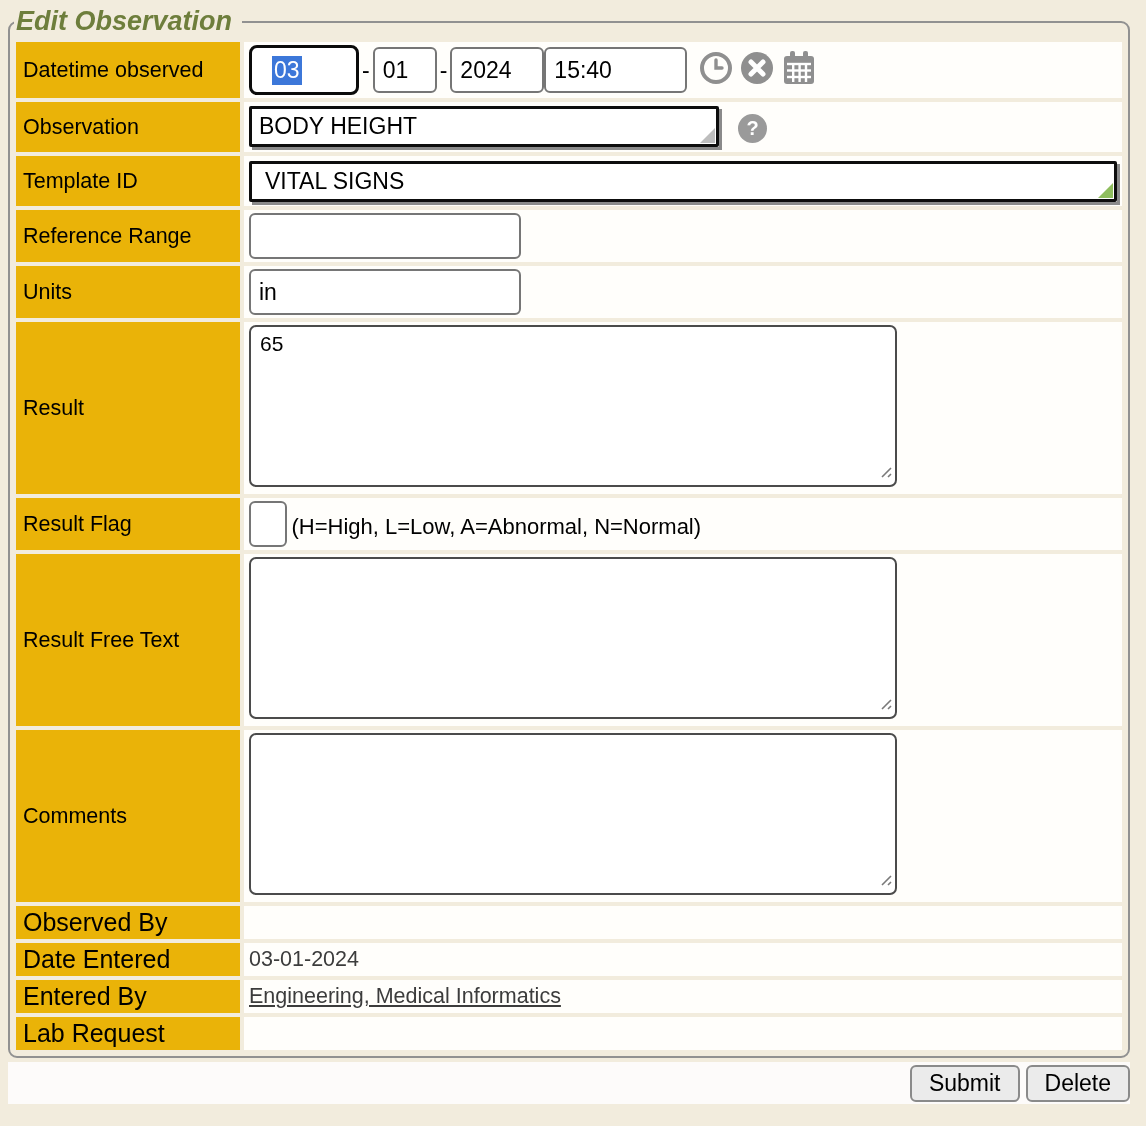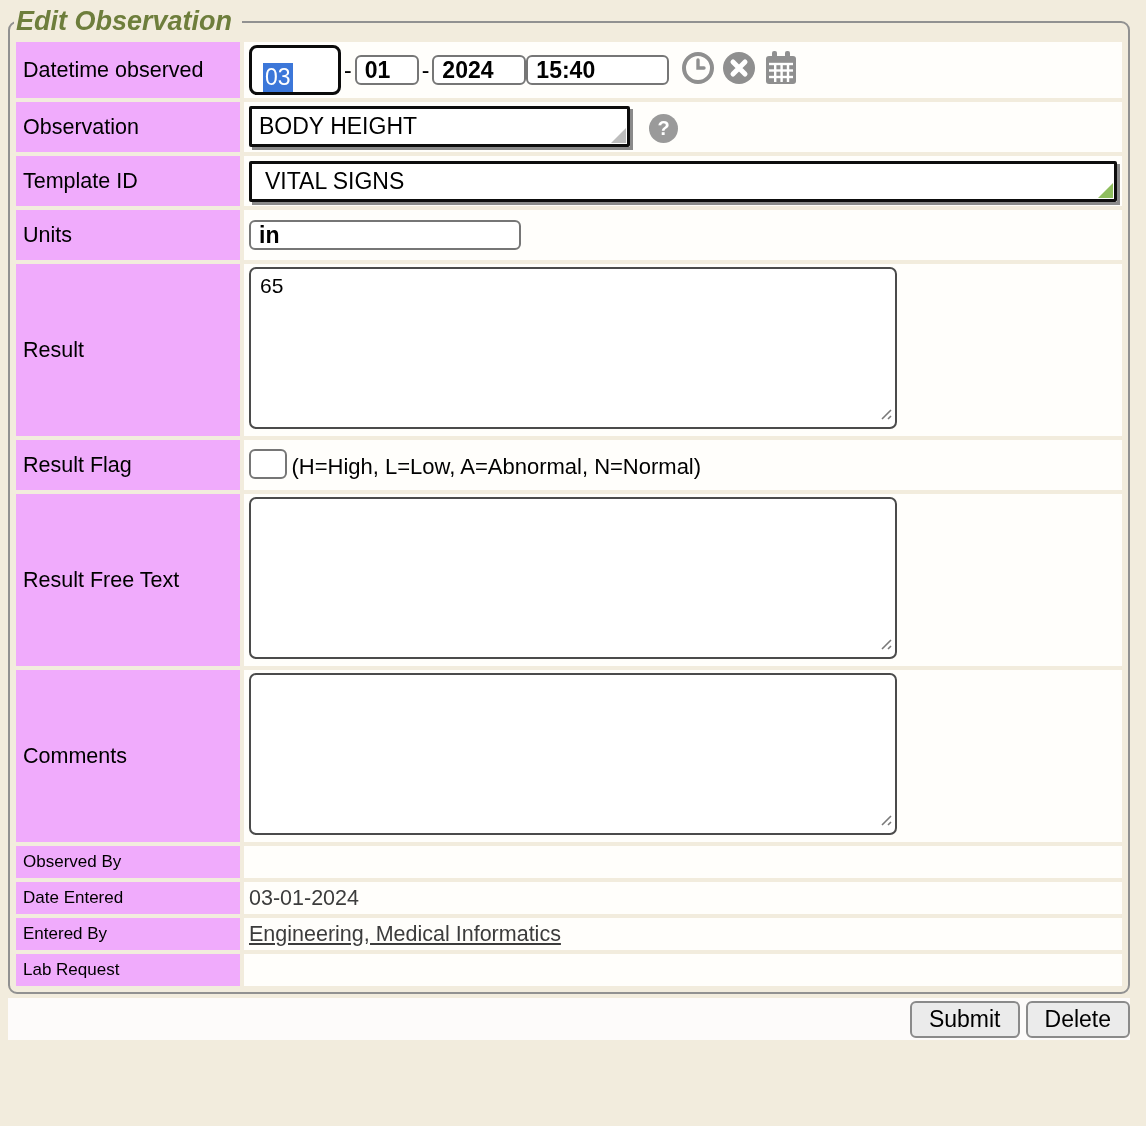--- a/index.html
+++ b/index.html
@@ -23,61 +23,60 @@
     padding:0 10px 0 2px;
     margin-left:2px;
     font-style:italic;
   }
   table.obs-table{
     border-collapse:separate;
     border-spacing:4px;
     width:100%;
   }
   td.lbl{
-    background:#f0abfc;
+    background:#eab308;
     width:225px;
     font-size:21.5px;
     padding:2px 2px 2px 7px;
     vertical-align:middle;
     margin-left:8px;
   }
   td.val{
     background:#fffefb;
     padding:3px 5px;
     vertical-align:middle;
   }
   tr.row-std td{height:44px;}
-  tr.row-short td{height:26px;font-size:17px;}
+  tr.row-short td{height:26px;font-size:25px;}
   tr.row-short td.val{color:#3c3c3c;font-size:21.5px;}
 
   
   input.box{
     border:2px solid #767676;
     border-radius:6px;
-    height:30px;
+    height:46px;
     font-size:23px;
     padding:0 8px;
     box-sizing:border-box;
     background:#fff;
     color:#000;
     font-family:"Liberation Sans",sans-serif;
-    font-weight:bold;
   }
   .w-day{width:64px;}
   .w-year{width:94px;}
   .w-time{width:143px;margin-left:0;}
   .w-ref{width:272px;}
   .w-flag{width:38px;height:38px;border-radius:5px;padding:0 4px;}
 
   
   .focus-box{
-    display:inline-flex;align-items:flex-end;
+    display:inline-flex;align-items:center;
     border:3px solid #0b0b0b;border-radius:8px;
     background:#fff;height:44px;width:64px;
-    padding:0 11px;box-sizing:content-box;
+    padding:0 20px;box-sizing:content-box;
     font-size:23px;
   }
   .focus-box .sel{
     background:#3c77d9;color:#fff;padding:1px 2px;
   }
   .dt-cell{display:flex;align-items:center;}
   .dash{font-size:23px;margin:0 3px;}
 
   
   .combo{position:relative;display:inline-block;box-shadow:3px 3px 0 0 #8a8a8a;line-height:0;}
@@ -86,21 +85,21 @@
     height:41px;font-size:23px;padding:0 7px;
     box-sizing:border-box;background:#fff;color:#000;
     font-family:"Liberation Sans",sans-serif;
   }
   .combo .grip{
     position:absolute;right:4px;bottom:4px;width:0;height:0;
     border-style:solid;border-width:0 0 15px 15px;
     border-color:transparent transparent #bdbdbd transparent;
   }
   .combo .grip.green{border-color:transparent transparent #8fbe5e transparent;}
-  .combo-obs input{width:381px;}
+  .combo-obs input{width:470px;}
   .combo-tpl input{width:868px;padding-left:13px;}
 
   
   .ta-wrap{position:relative;display:inline-block;line-height:0;}
   textarea.ta{
     border:2px solid #4b4b4b;border-radius:7px;
     width:648px;height:162px;
     font-size:21px;line-height:1.25;
     padding:4px 9px;box-sizing:border-box;
     resize:none;background:#fff;color:#000;
@@ -204,20 +203,26 @@
     <tr class="row-std">
       <td class="lbl">Template ID</td>
       <td class="val">
         <span class="combo combo-tpl">
           <input value="VITAL SIGNS" style="">
           <span class="grip green"></span>
         </span>
       </td>
     </tr>
 
+    <tr class="row-std">
+      <td class="lbl">Reference Range</td>
+      <td class="val">
+        <input class="box w-ref" value="" style="">
+      </td>
+    </tr>
 
     <tr class="row-std">
       <td class="lbl">Units</td>
       <td class="val">
         <input class="box w-ref" value="in" style="">
       </td>
     </tr>
 
     <tr>
       <td class="lbl">Result</td>

